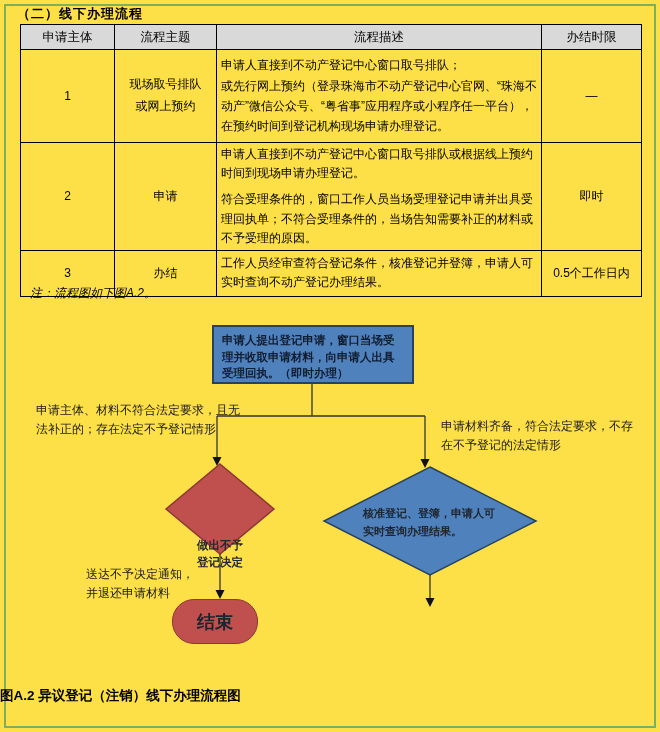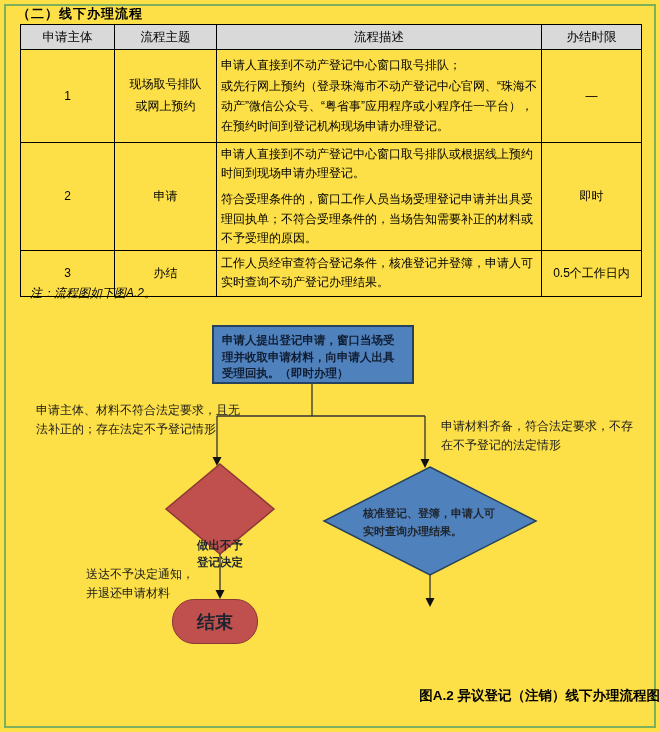--- a/index.html
+++ b/index.html
@@ -48,21 +48,21 @@
   .dlabel-left{left:193px;top:492px;width:54px;font-size:11.5px;line-height:1.5;text-align:center;margin-top:45px;}
   .dlabel-right{left:363px;top:505px;width:138px;font-size:11px;line-height:1.6;}
   .stadium{
     position:absolute;box-sizing:border-box;display:flex;align-items:center;justify-content:center;
     font-weight:bold;color:#1c2430;
   }
   .end-left{left:172px;top:599px;width:86px;height:45px;border-radius:22px;
     background:var(--red);border:1.5px solid var(--redBorder);font-size:18px;}
   .end-right{left:380px;top:607px;width:83px;height:44px;border-radius:21px;
     background:var(--blue);border:1.5px solid var(--blueBorder);font-size:11px;}
-  .caption{position:absolute;left:0;right:0;top:687px;text-align:right;font-weight:bold;font-size:13.5px;padding-left:13px;}
+  .caption{position:absolute;left:0;right:0;top:687px;text-align:left;font-weight:bold;font-size:13.5px;}
 </style>
 </head>
 <body>
 
 <div id="page">
   <div class="frame"></div>
 
   <div class="doc-title">（二）线下办理流程</div>
 
   <table class="flow-table">

